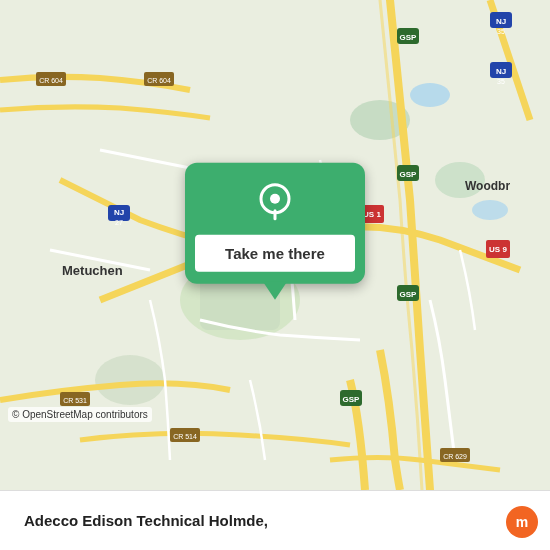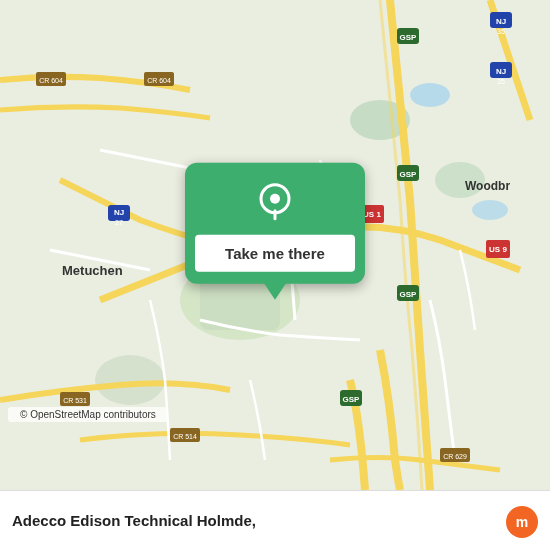--- a/index.html
+++ b/index.html
@@ -54,20 +54,21 @@
       display: flex;
       align-items: center;
       justify-content: center;
       color: white;
       font-weight: bold;
       font-size: 14px;
     }
 
     #location-info {
       flex: 1;
+      margin-left: 12px;
     }
 
     #location-name {
       font-size: 15px;
       font-weight: bold;
       color: #222;
     }
 
     #location-city {
       font-size: 13px;
@@ -129,21 +130,21 @@
     }
 
     
     #osm-attr {
       position: absolute;
       bottom: 68px;
       left: 8px;
       font-size: 10px;
       color: #333;
       background: rgba(255,255,255,0.75);
-      padding: 2px 12px;
+      padding: 2px 4px;
       border-radius: 3px;
     }
   </style>
 </head>
 <body>
 
 <div id="map-container">
 
   <svg class="road-layer" viewBox="0 0 550 490" xmlns="http://www.w3.org/2000/svg">
 

